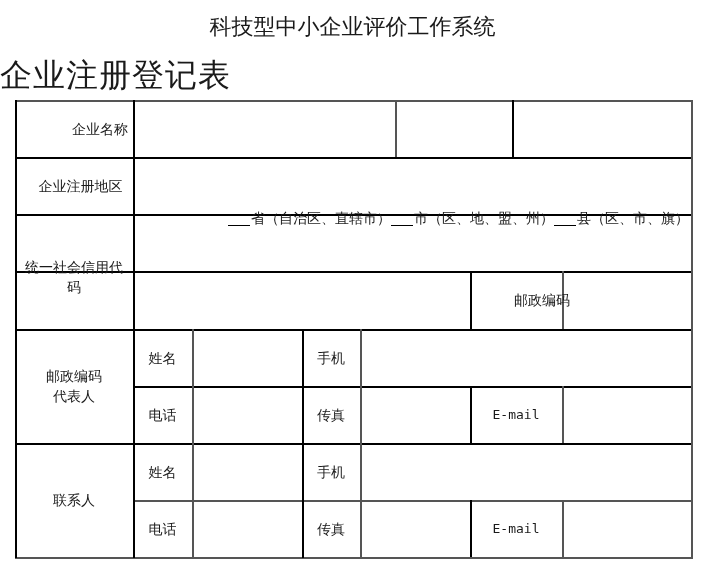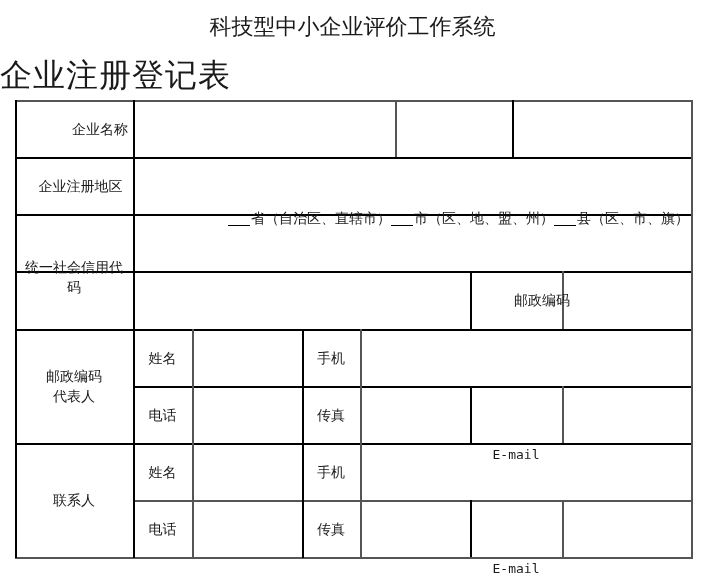--- a/index.html
+++ b/index.html
@@ -10,21 +10,21 @@
   .title-form { position: absolute; left: 0; top: 54px; width: 705px; 
                 font-size: 32px; letter-spacing: 1px; }
   .grid { position: absolute; left: 15px; top: 100px; width: 677px; height: 458px; }
   .line { position: absolute; background: #000; }
   .h { height: 1.5px; }
   .v { width: 1.5px; }
   .gray { background: #555; }
   .cell { position: absolute; display: flex; align-items: center; justify-content: center;
           font-size: 14px; text-align: center; line-height: 20px; }
   .left { justify-content: flex-end; margin-top: 32px; }
-  .mono { font-family: "DejaVu Sans Mono", "Liberation Mono", monospace; font-size: 13px; margin-top: 40px; }
+  .mono { font-family: "DejaVu Sans Mono", "Liberation Mono", monospace; font-size: 13px; }
   .blank { display: inline-block; width: 22px; border-bottom: 1.5px solid #000; height: 16px; vertical-align: bottom; margin-right: 1px; }
   .input { position: absolute; background: transparent; }
 </style>
 </head>
 <body>
 
 <div class="title-sys">科技型中小企业评价工作系统</div>
 <div class="title-form">企业注册登记表</div>
 
 <div class="grid">

